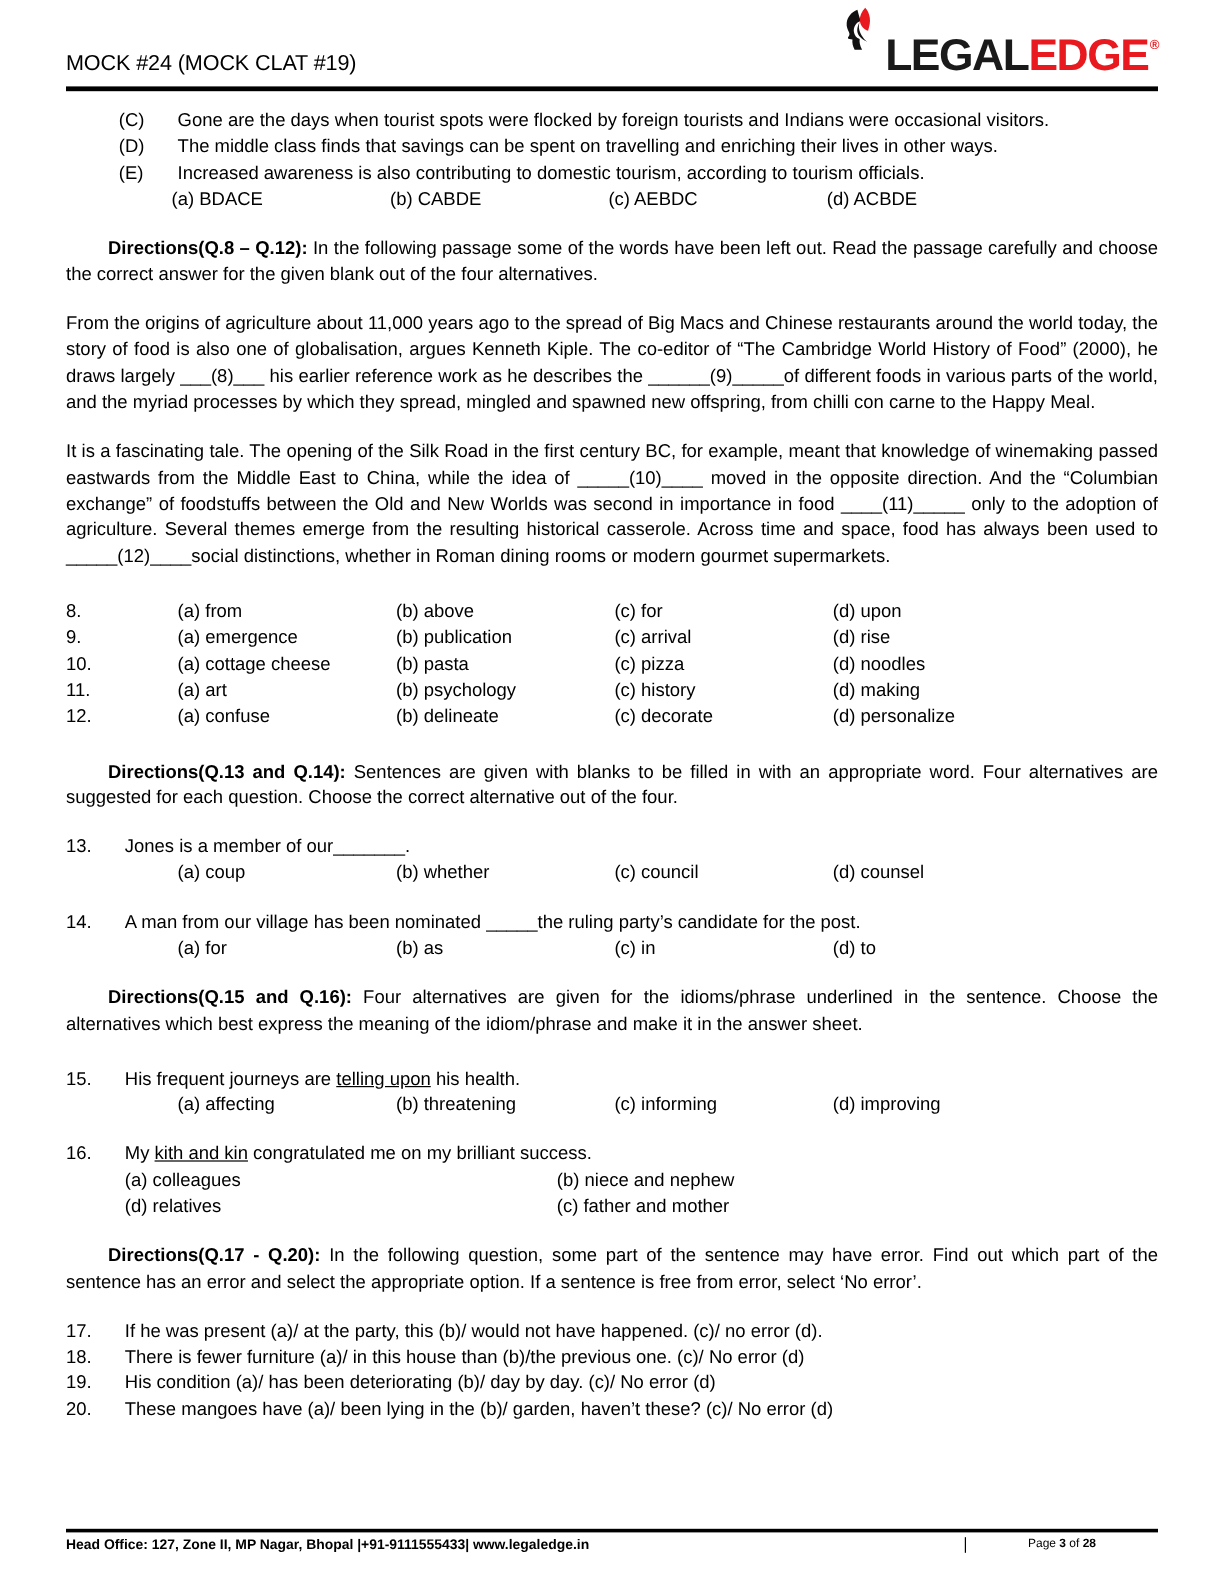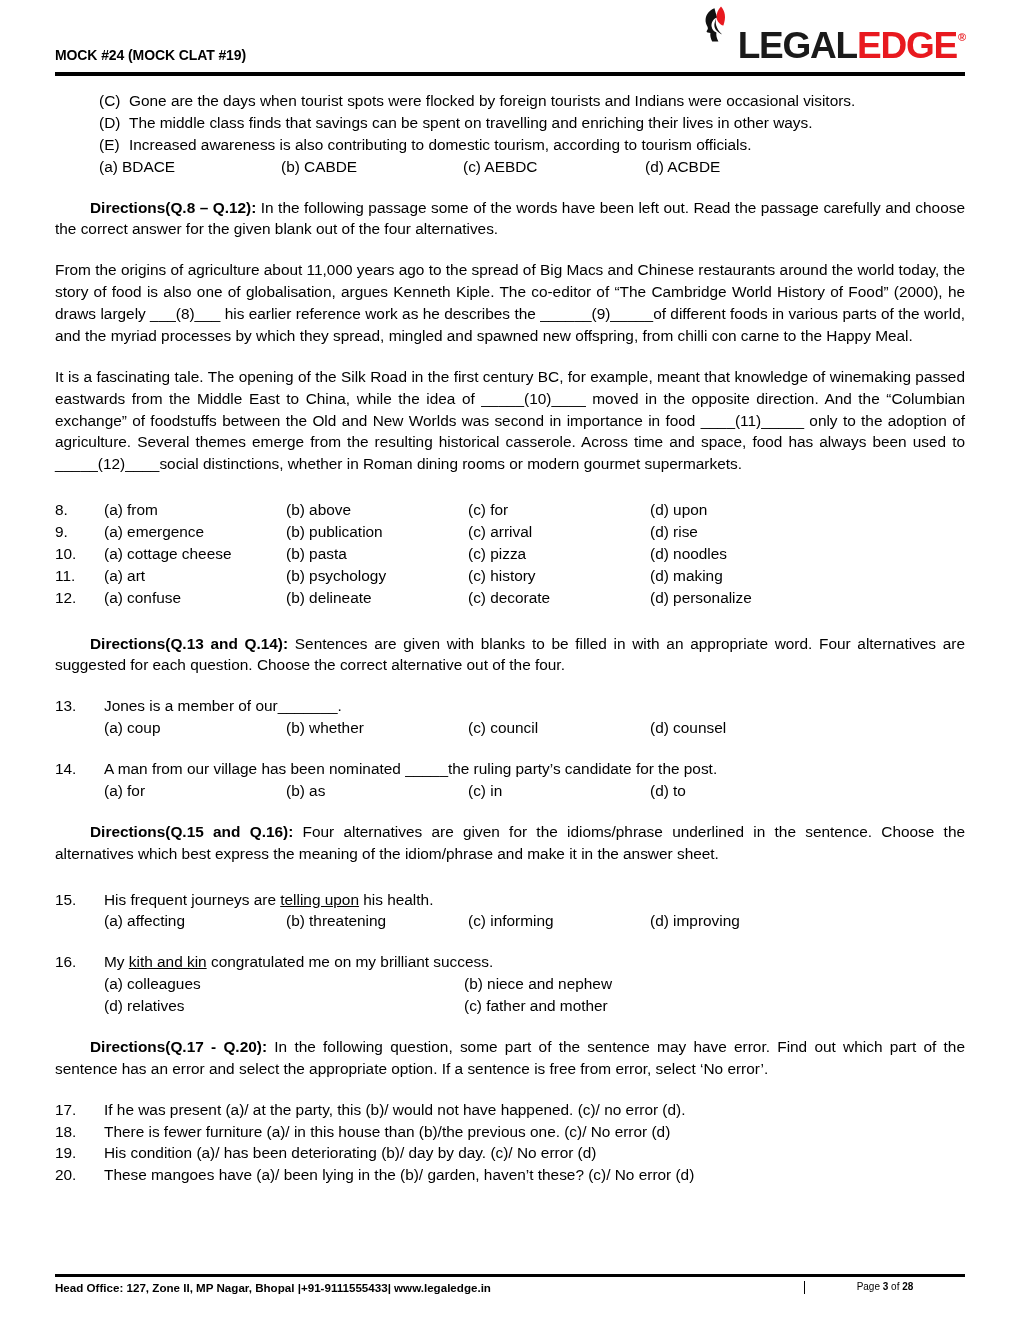--- a/index.html
+++ b/index.html
@@ -25,22 +25,22 @@
 
   
   .header {
     position: relative;
     height: 72px;
     display: flex;
     align-items: flex-end;
     justify-content: space-between;
   }
   .header-title {
-    font-size: 14px;
-    font-weight: bold;
+    font-size: 18px;
+    font-weight: normal;
     letter-spacing: -0.1px;
     padding-bottom: 9px;
     white-space: nowrap;
   }
   .logo {
     position: absolute;
     right: 0px;
     top: 2px;
     display: flex;
     align-items: center;
@@ -97,31 +97,31 @@
   
   .lettered {
     display: flex;
     align-items: flex-start;
     padding-left: 44px;
   }
   .lettered .lbl {
     width: 30px;
     flex: 0 0 30px;
   }
-  .lettered .txt { flex: 1 1 auto; }
+  .lettered .txt { flex: 1 1 auto; margin-left: 19px; }
 
   
   .opt-row {
     display: flex;
     padding-left: 44px;
   }
   .opt-row .col {
     flex: 0 0 auto;
   }
-  .c1 { width: 182px; }
+  .c1 { width: 182px; margin-left: 44px; }
   .c2 { width: 182px; }
   .c3 { width: 182px; }
   .c4 { width: 182px; }
 
   
   .qrow {
     display: flex;
     align-items: flex-start;
   }
   .qrow .num {

